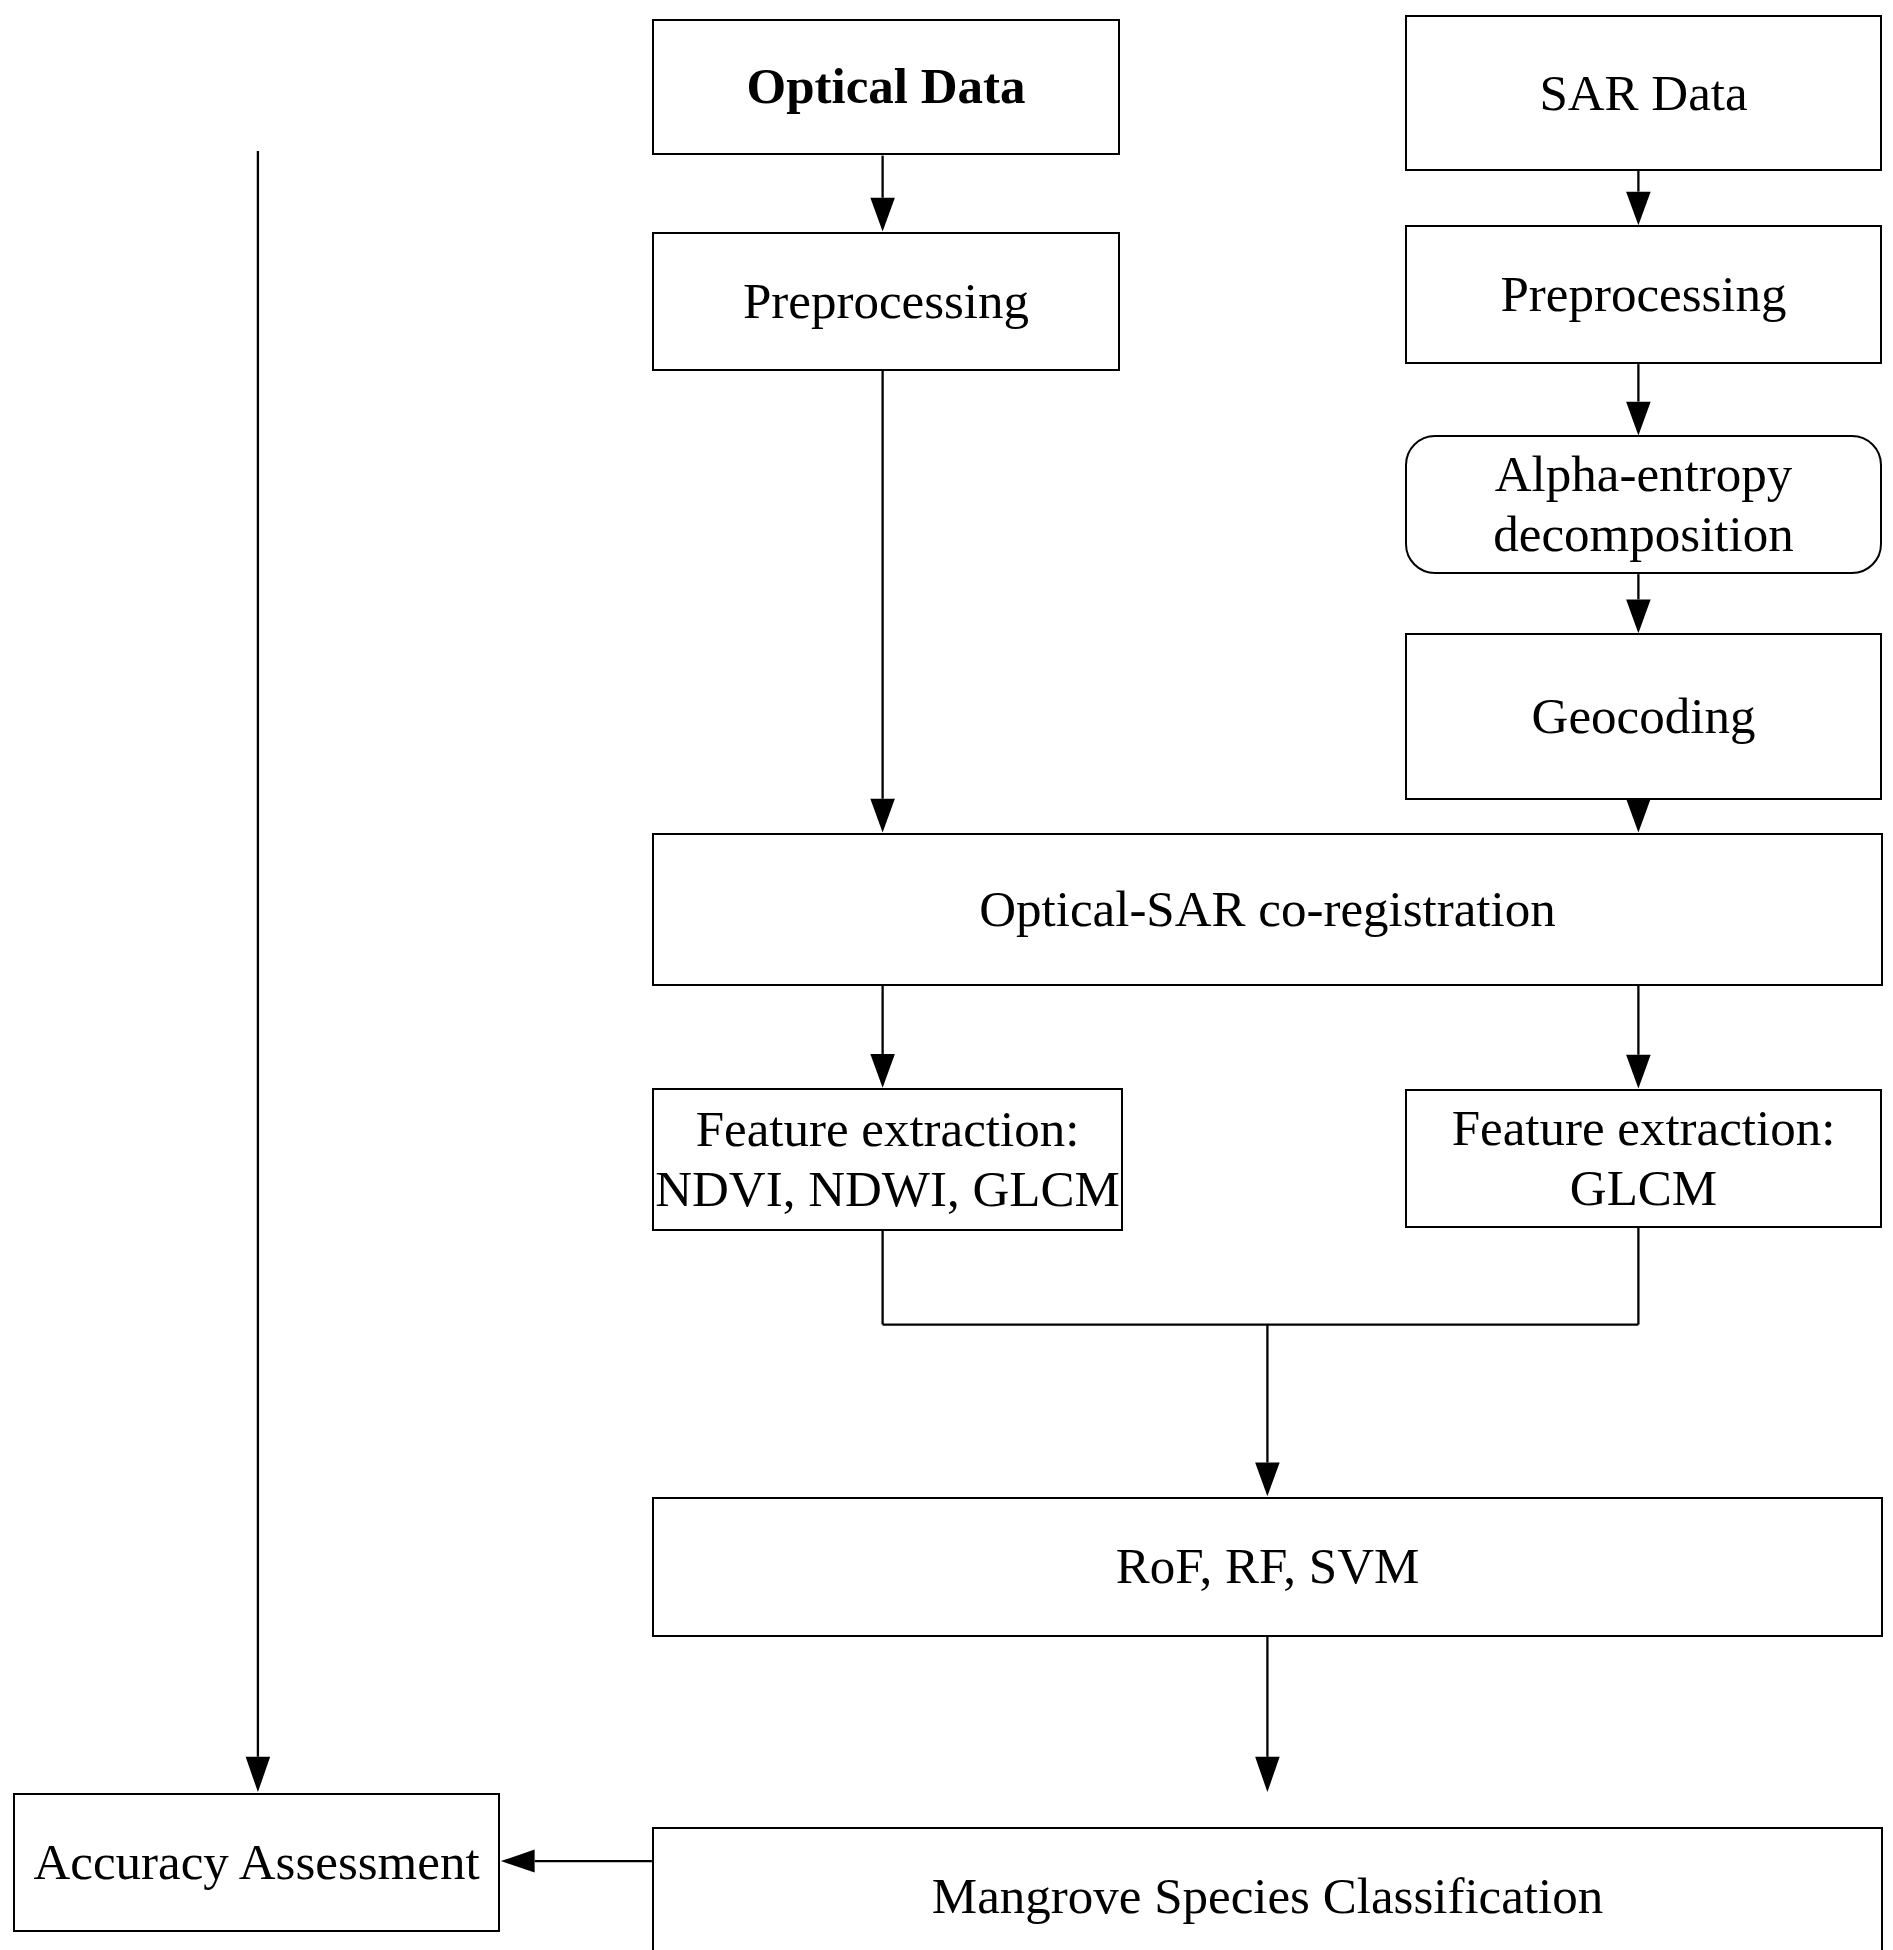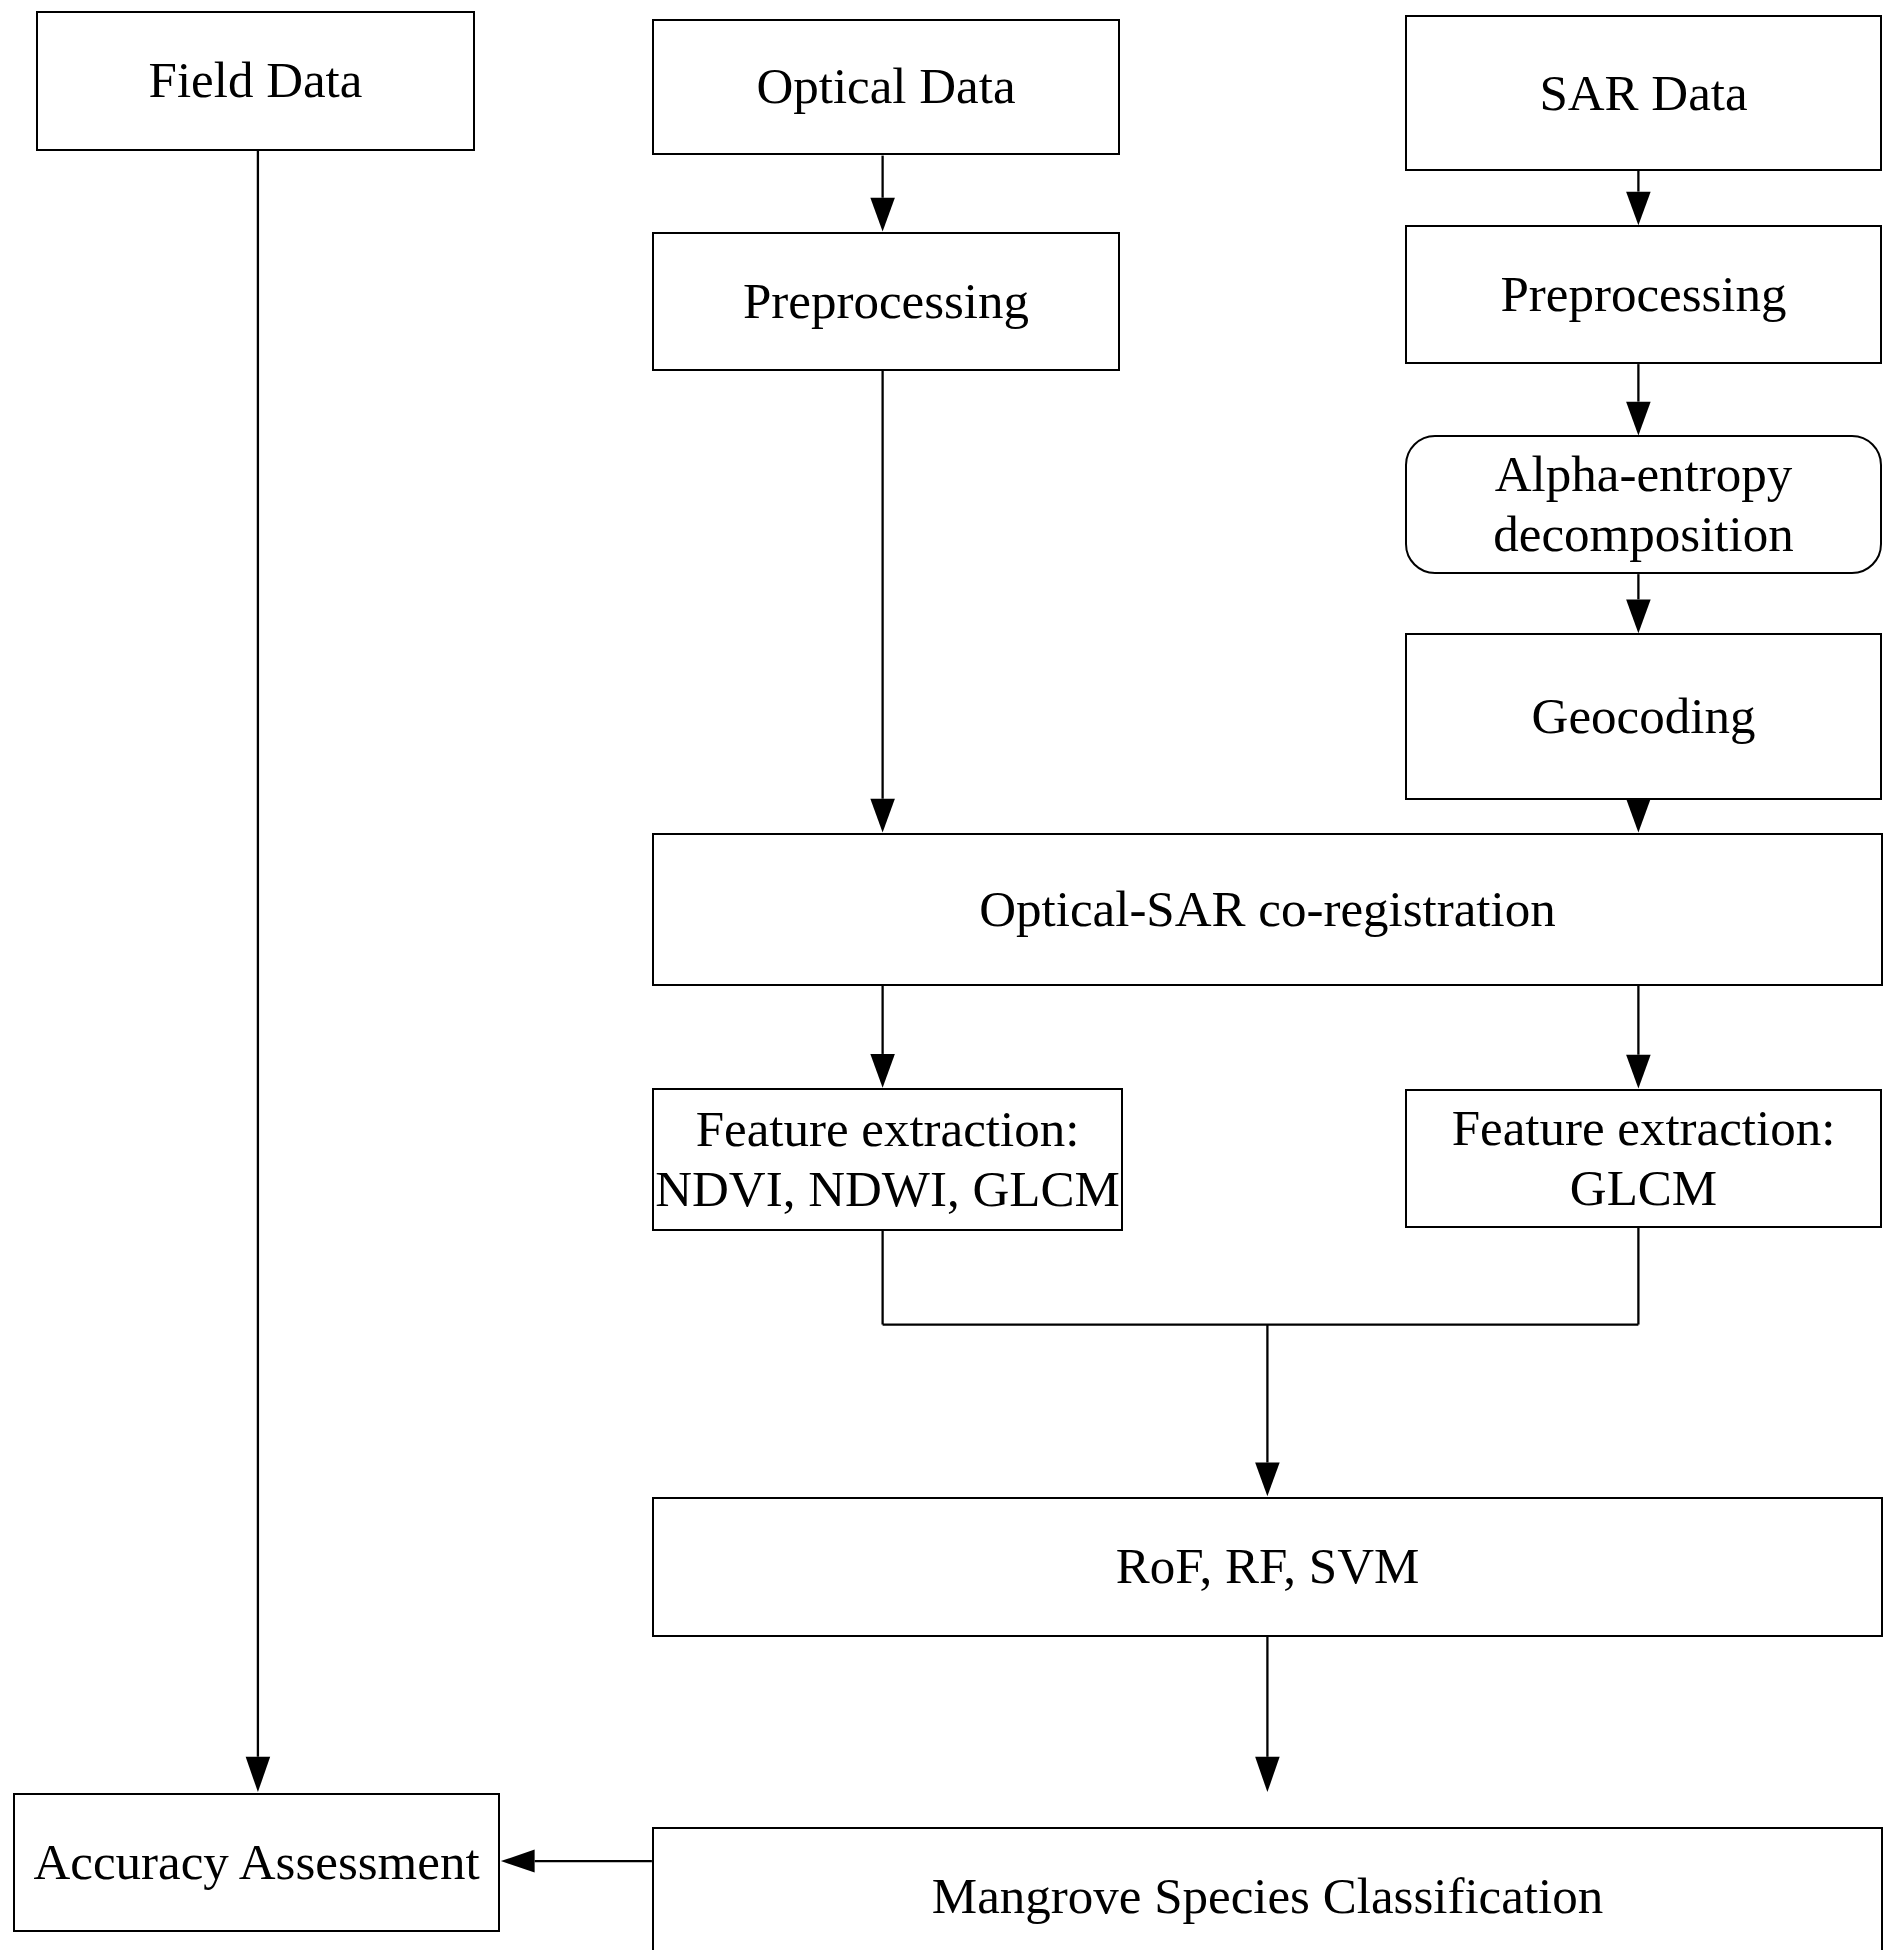--- a/index.html
+++ b/index.html
@@ -39,21 +39,21 @@
     flex-direction: column;
     align-items: center;
     justify-content: center;
     text-align: center;
     font-size: 51px;
     line-height: 1.16;
     white-space: nowrap;
   }
   
   #n-field        { left: 36px;   top: 10.7px;   width: 439px;  height: 140px; }
-  #n-optical      { left: 652px;  top: 19px;   width: 468px;  height: 136px; }
+  #n-optical      { left: 652px;  top: 19px;   width: 468px;  height: 136px; font-weight: bold; }
   #n-sar          { left: 1405px; top: 15.3px;   width: 477px;  height: 156px; }
   #n-prep-opt     { left: 652px;  top: 232px;  width: 468px;  height: 139px; }
   #n-prep-sar     { left: 1405px; top: 225px;  width: 477px;  height: 139px; }
   #n-alpha        { left: 1405px; top: 435px;  width: 477px;  height: 139px; border-radius: 30px; }
   #n-geocoding    { left: 1405px; top: 633px;  width: 477px;  height: 167px; }
   #n-coreg        { left: 652px;  top: 833px; width: 1231px; height: 153px; }
   #n-feat-opt     { left: 652px;  top: 1088px; width: 471px;  height: 143px; }
   #n-feat-sar     { left: 1405px; top: 1089px; width: 477px;  height: 139px; }
   #n-classifiers  { left: 652px;  top: 1497px; width: 1231px; height: 140px; }
   #n-species      { left: 652px;  top: 1793px; width: 1231px; height: 140px; margin-top: 34px; }
@@ -100,23 +100,20 @@
     <line x1="1653" y1="1728" x2="1653" y2="1908"></line>
     <polygon points="1637,1908 1669,1908 1653,1952"></polygon>
 
     <line x1="1653" y1="2134" x2="1653" y2="2292"></line>
     <polygon points="1637,2292 1669,2292 1653,2338"></polygon>
 
     <line x1="850" y1="2428" x2="697" y2="2428"></line>
     <polygon points="697,2413 697,2443 653,2428"></polygon>
   </svg>
 
-  <div class="node" id="n-field">
-    <span>Field Data</span>
-  </div>
 
   <div class="node" id="n-optical">
     <span>Optical Data</span>
   </div>
 
   <div class="node" id="n-sar">
     <span>SAR Data</span>
   </div>
 
   <div class="node" id="n-prep-opt">

